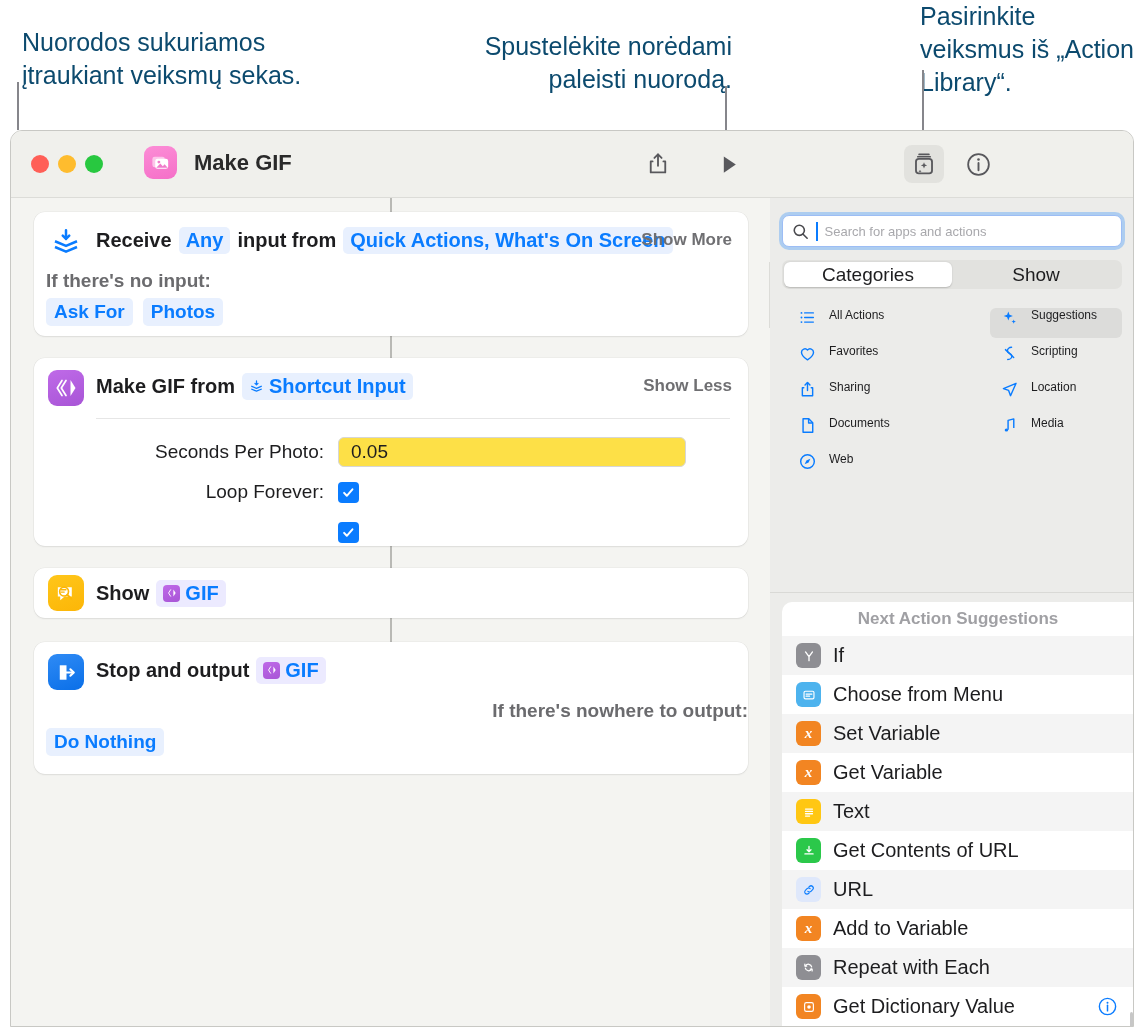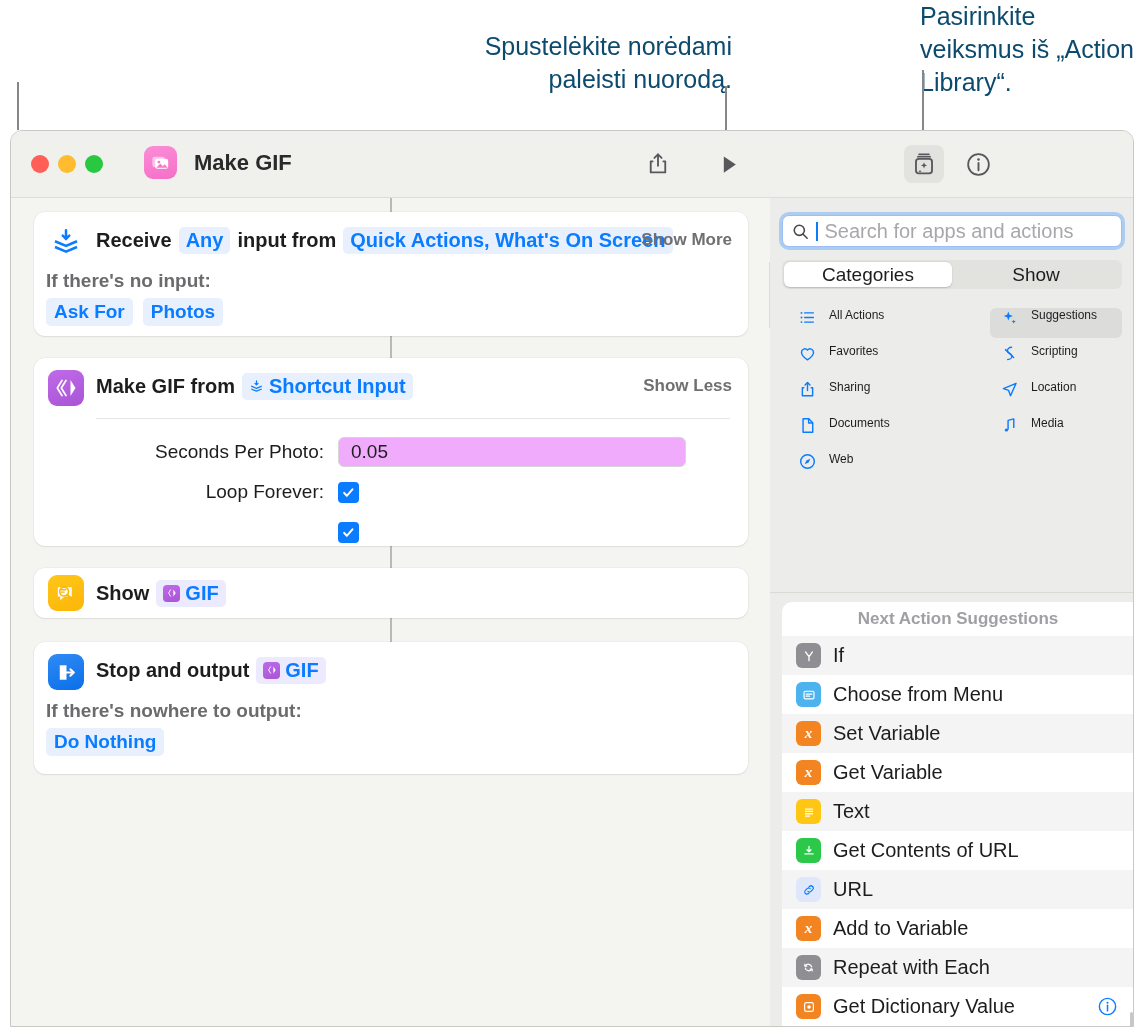--- a/index.html
+++ b/index.html
@@ -93,41 +93,41 @@
     border-radius:5px;padding:3px 8px;
   }
   .divider{position:absolute;left:62px;right:18px;height:1px;background:#e6e6e6;}
   .param-row{position:relative;height:40px;display:flex;align-items:center;}
   .param-label{
     position:absolute;left:0;width:290px;text-align:right;
     font-size:19px;color:#1d1d1f;
   }
   .param-input{
     position:absolute;left:304px;width:348px;height:30px;
-    border:1px solid #d6d6d6;border-radius:6px;background:#f0abfc;
+    border:1px solid #d6d6d6;border-radius:6px;background:#fde047;
     display:flex;align-items:center;padding-left:12px;box-sizing:border-box;
     font-size:19px;color:#1d1d1f;
   }
   .checkbox{
     position:absolute;left:304px;width:21px;height:21px;border-radius:4px;
     background:#0a7cff;display:flex;align-items:center;justify-content:center;
   }
 
   
   .library{
     position:absolute;left:759px;top:67px;width:364px;height:829px;
     background:#ececea;overflow:hidden;
   }
   .search-wrap{
     position:absolute;left:12px;top:17px;width:340px;height:32px;
     background:#ffffff;border-radius:7px;border:1px solid #9cbdf5;
     box-shadow:0 0 0 3px rgba(10,124,255,.28);box-sizing:border-box;
     display:flex;align-items:center;padding:0 8px;
   }
-  .search-ph{font-size:20px;color:#a8a8ac;margin-left:7px;}
+  .search-ph{font-size:13px;color:#a8a8ac;margin-left:7px;}
   .caret{width:1.5px;height:19px;background:#0a7cff;margin-left:6px;}
 
   .seg{
     position:absolute;left:12px;top:62px;width:340px;height:29px;
     background:#e2e2df;border-radius:7px;display:flex;padding:2px;box-sizing:border-box;
   }
   .seg-item{
     flex:1;display:flex;align-items:center;justify-content:center;
     font-size:19px;color:#1d1d1f;border-radius:6px;
   }
@@ -169,20 +169,21 @@
   .scroll-thumb{
     position:absolute;right:1px;top:410px;width:3px;height:240px;
     background:rgba(0,0,0,.22);border-radius:2px;
   }
 </style>
 </head>
 <body>
 
 <div class="stage">
 
+  <div class="callout" id="callout-left">Nuorodos sukuriamos įtraukiant veiksmų sekas.</div>
   <div class="callout" id="callout-mid">Spustelėkite norėdami paleisti nuorodą.</div>
   <div class="callout" id="callout-right">Pasirinkite veiksmus iš „Action Library“.</div>
 
   <div class="lead lead-v" style="left:17px;top:82px;height:48px;"></div>
   <div class="lead lead-v" style="left:725px;top:86px;height:60px;"></div>
   <div class="lead lead-v" style="left:922px;top:70px;height:76px;"></div>
 
   <div class="lead lead-v" style="left:10px;top:455px;height:315px;"></div>
   <div class="lead lead-h" style="left:10px;top:455px;width:14px;"></div>
   <div class="lead lead-h" style="left:10px;top:600px;width:14px;"></div>
@@ -298,21 +299,21 @@
                   <path d="M10 6 5.6 13 10 20" stroke="#fff" stroke-width="2" fill="none" stroke-linecap="round"></path>
                   <path d="M16 5.5 21 13l-5 7.5z" fill="#fff"></path>
                 </svg>
               </span>
               <span>GIF</span>
             </span>
           </div>
         </div>
       </div>
 
-      <div class="card" style="top:444px;height:132px;">
+      <div class="card" style="top:444px;height:132px;text-align:right;">
         <div class="card-head">
           <div class="act-icon" style="background:linear-gradient(160deg,#2f8bf5,#0a6fe8);">
             <svg width="25" height="25" viewBox="0 0 26 26">
               <path d="M6 5.5h7v15H6z" fill="#fff"></path>
               <path d="M11.5 13h8.5" stroke="#fff" stroke-width="2.1" stroke-linecap="round"></path>
               <path d="M17 9.6 20.6 13 17 16.4" stroke="#fff" stroke-width="2.1" fill="none" stroke-linecap="round" stroke-linejoin="round"></path>
             </svg>
           </div>
           <div class="act-line">
             <span>Stop and output</span>

